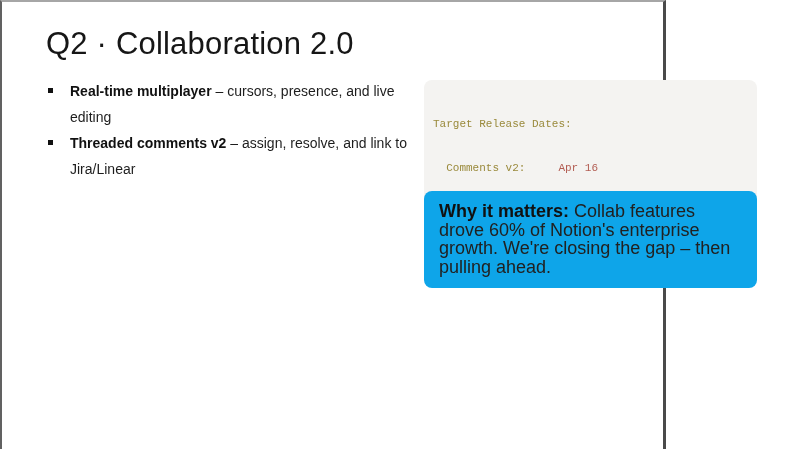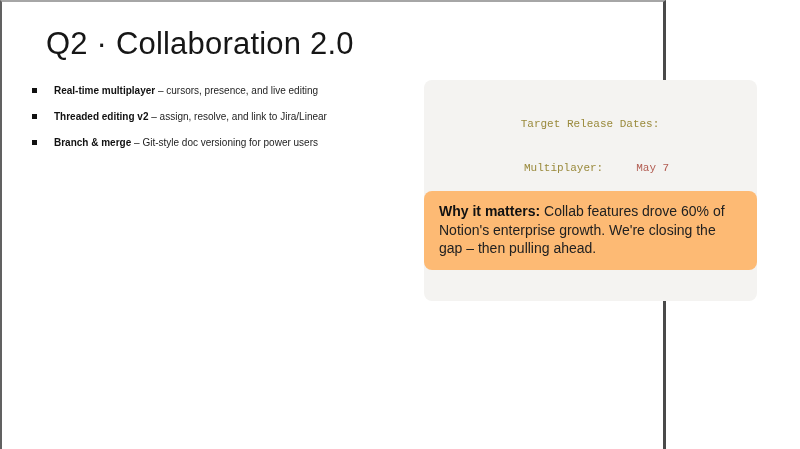--- a/index.html
+++ b/index.html
@@ -26,27 +26,27 @@
     left: 44px;
     top: 24px;
     font-size: 31px;
     font-weight: 400;
     letter-spacing: 0.2px;
     color: #161616;
     margin: 0;
   }
   .bullet-list {
     position: absolute;
-    left: 28px;
+    left: 44px;
     top: 76px;
     width: 366px;
     margin: 0;
     padding: 0;
     list-style: none;
-    font-size: 10px;
+    font-size: 14px;
     line-height: 26px;
     color: #1d1d1d;
   }
   .bullet-list li {
     position: relative;
     padding-left: 24px;
   }
   .bullet-list .sq {
     position: absolute;
     left: 2px;
@@ -64,61 +64,57 @@
     width: 333px;
     box-sizing: border-box;
     background: #f4f3f1;
     border-radius: 8px;
     padding: 8px 10px 10px 9px;
     font-family: "Liberation Mono", "DejaVu Sans Mono", monospace;
     font-size: 11px;
     line-height: 14.5px;
     white-space: pre;
   }
-  .code-line { white-space: pre; text-align: center; }
+  .code-line { white-space: pre; }
   .code-olive { color: #9a8a3c; }
   .code-red   { color: #b25c52; }
 
   .why-box {
     position: absolute;
     left: 422px;
     top: 189px;
     width: 333px;
     box-sizing: border-box;
-    background: #fdba74;
+    background: #0ea5e9;
     border-radius: 8px;
     padding: 11px 15px 12px 15px;
-    font-size: 14px;
+    font-size: 18px;
     line-height: 18.5px;
     color: #212121;
   }
   .why-box b { font-weight: 700; color: #111111; }
 </style>
 </head>
 <body>
 
 <div class="frame">
 
   <h1 class="slide-title">Q2 · Collaboration 2.0</h1>
 
   <ul class="bullet-list">
     <li>
       <span class="sq"></span><b>Real-time multiplayer</b><span> – </span><span>cursors, presence, and live editing</span>
     </li>
     <li>
-      <span class="sq"></span><b>Threaded editing v2</b><span> – </span><span>assign, resolve, and link to Jira/Linear</span>
-    </li>
-    <li>
-      <span class="sq"></span><b>Branch &amp; merge</b><span> – </span><span>Git-style doc versioning for power users</span>
+      <span class="sq"></span><b>Threaded comments v2</b><span> – </span><span>assign, resolve, and link to Jira/Linear</span>
     </li>
   </ul>
 
   <div class="code-box">
     <div class="code-line code-olive">Target Release Dates:</div>
-    <div class="code-line"><span class="code-olive">  Multiplayer:     </span><span class="code-red">May 7</span></div>
     <div class="code-line"><span class="code-olive">  Comments v2:     </span><span class="code-red">Apr 16</span></div>
     <div class="code-line"><span class="code-olive">  Guest Access:    </span><span class="code-red">May 21</span></div>
   </div>
 
   <div class="why-box">
     <b>Why it matters:</b><span> Collab features drove 60% of Notion's enterprise growth. We're closing the gap – then pulling ahead.</span>
   </div>
 
 </div>
 

